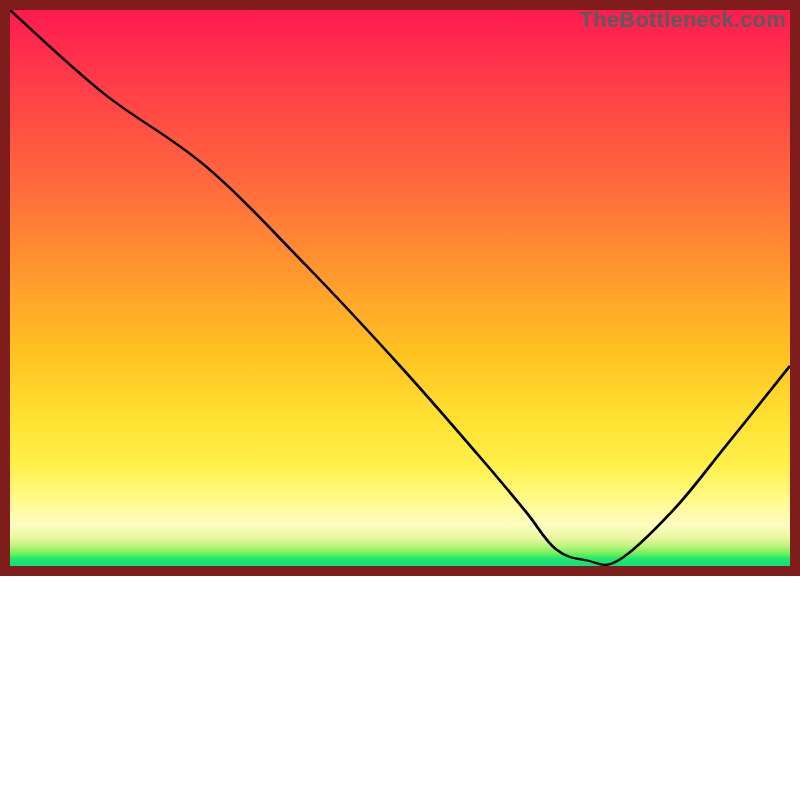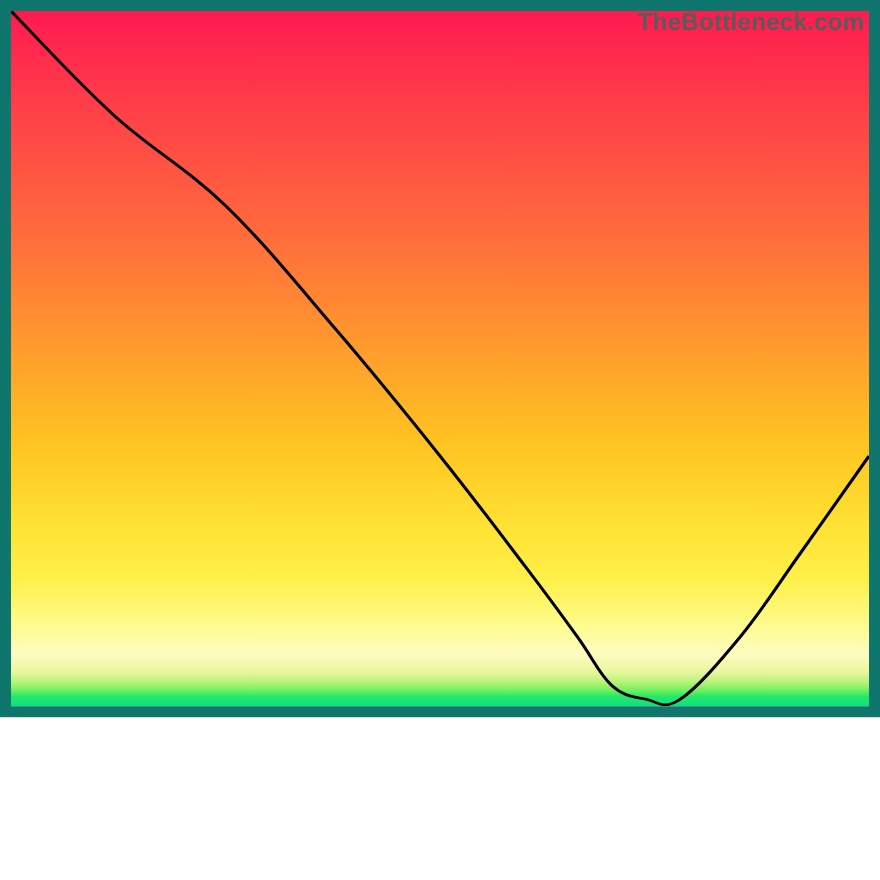--- a/index.html
+++ b/index.html
@@ -6,23 +6,23 @@
     margin: 0;
     padding: 0;
     width: 800px;
     height: 800px;
     background: #ffffff;
     font-family: Arial, Helvetica, sans-serif;
   }
   .frame {
     position: relative;
     width: 800px;
-    height: 652px;
+    height: 576px;
     box-sizing: border-box;
-    border: 10px solid #0f766e;
+    border: 10px solid #7f1d1d;
     overflow: hidden;
     padding-left: 23px;
   }
   .gradient {
     position: absolute;
     inset: 0;
     
     background: linear-gradient(
       to bottom,
       #ff1a50 0%,

